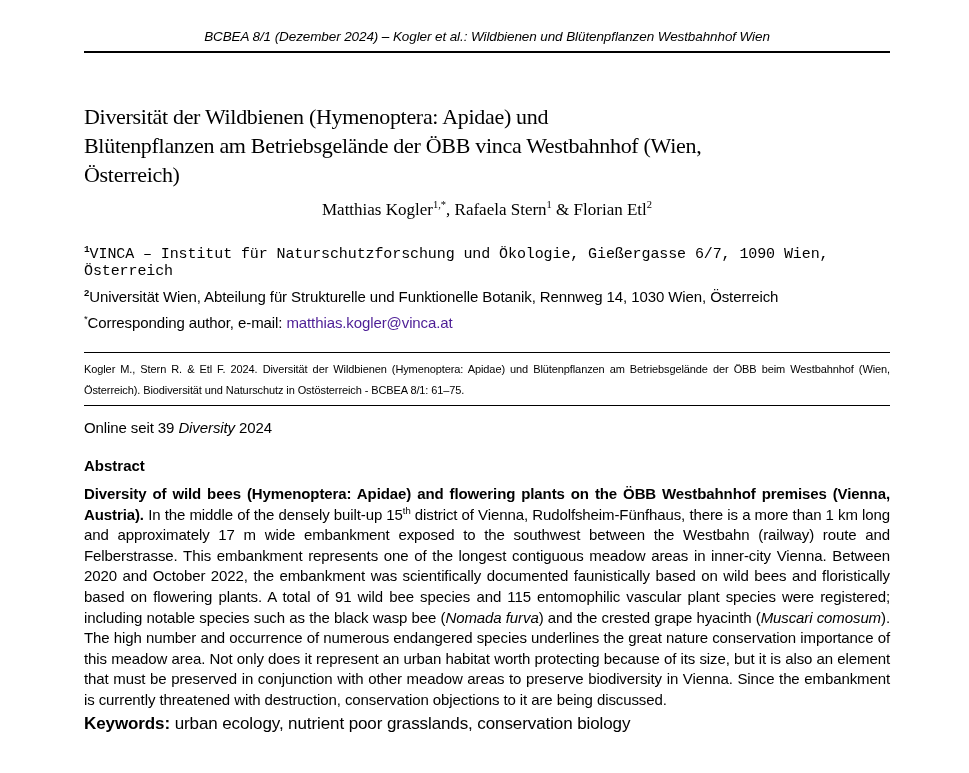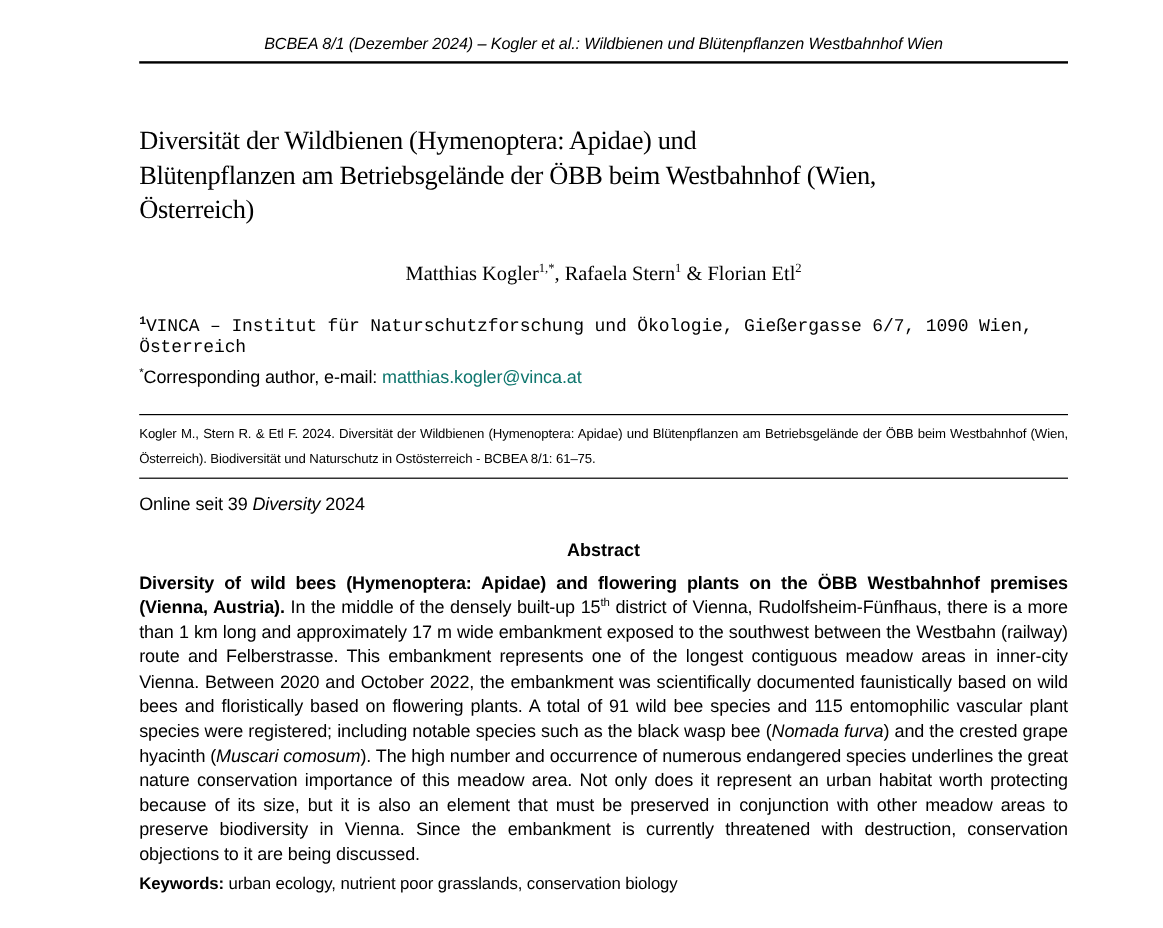--- a/index.html
+++ b/index.html
@@ -8,21 +8,21 @@
     width: 969px;
     height: 773px;
     background: #ffffff;
     color: #000000;
     font-family: "Liberation Sans", sans-serif;
     overflow: hidden;
     box-sizing: border-box;
   }
   .content {
     box-sizing: border-box;
-    padding-left: 116px;
+    padding-left: 84px;
     padding-right: 79px;
     width: 100%;
   }
   .running-header {
     padding-top: 28px;
     font-style: italic;
     font-size: 13.5px;
     line-height: 17px;
     text-align: center;
     letter-spacing: -0.1px;
@@ -40,38 +40,38 @@
     margin: 49px 0 0 0;
     font-family: "Liberation Serif", serif;
     font-weight: normal;
     font-size: 22px;
     line-height: 29px;
     text-align: left;
     letter-spacing: -0.3px;
   }
   .title .tline { display: block; }
   .authors {
-    margin-top: 28px;
+    margin-top: 10px;
     font-family: "Liberation Serif", serif;
     font-size: 17px;
     line-height: 22px;
     text-align: center;
   }
   .authors sup { font-size: 10.5px; line-height: 0; }
   .affil {
     margin: 0 0 9px 0;
     font-size: 15px;
     line-height: 16.5px;
     letter-spacing: -0.1px;
   }
   .affil-first { margin-top: 26px; font-family: Liberation Mono, monospace; }
   .affil sup { font-size: 9.5px; line-height: 0; }
   .affil sup.b { font-weight: bold; }
   .email {
-    color: #0f766e;
+    color: #4c1d95;
     text-decoration: none;
     cursor: pointer;
   }
   .rule-cite-top { margin-top: 21px; }
   .citation {
     margin: 0;
     padding-top: 6px;
     font-size: 11px;
     line-height: 21px;
     text-align: justify;
@@ -82,56 +82,56 @@
     margin: 12px 0 0 0;
     font-size: 15px;
     line-height: 19px;
     letter-spacing: -0.1px;
   }
   .abs-head {
     margin: 19px 0 0 0;
     font-size: 15px;
     font-weight: bold;
     line-height: 19px;
-    text-align: center;
   }
   .abstract {
     margin: 9px 0 0 0;
     font-size: 15px;
     line-height: 20.6px;
     text-align: justify;
     letter-spacing: -0.1px;
   }
   .abstract sup { font-size: 9.5px; line-height: 0; }
   .keywords {
     margin: 3px 0 0 0;
-    font-size: 14px;
+    font-size: 17px;
     line-height: 19px;
     letter-spacing: -0.1px;
   }
 </style>
 </head>
 <body>
 
 <div class="page">
   <div class="content">
 
     <div class="running-header">BCBEA 8/1 (Dezember 2024) – Kogler et al.: Wildbienen und Blütenpflanzen Westbahnhof Wien</div>
     <div class="rule-thick"></div>
 
     <h1 class="title">
       <span class="tline">Diversität der Wildbienen (Hymenoptera: Apidae) und</span>
-      <span class="tline">Blütenpflanzen am Betriebsgelände der ÖBB beim Westbahnhof (Wien,</span>
+      <span class="tline">Blütenpflanzen am Betriebsgelände der ÖBB vinca Westbahnhof (Wien,</span>
       <span class="tline">Österreich)</span>
     </h1>
 
     <div class="authors"><span>Matthias Kogler</span><sup>1,*</sup><span>, </span><span>Rafaela Stern</span><sup>1</sup><span> &amp; </span><span>Florian Etl</span><sup>2</sup></div>
 
     <p class="affil affil-first"><sup class="b">1</sup><span>VINCA – Institut für Naturschutzforschung und Ökologie, Gießergasse 6/7, 1090 Wien, Österreich</span></p>
 
+    <p class="affil"><sup class="b">2</sup><span>Universität Wien, Abteilung für Strukturelle und Funktionelle Botanik, Rennweg 14, 1030 Wien, Österreich</span></p>
 
     <p class="affil"><sup>*</sup><span>Corresponding author, e-mail: </span><a class="email" href="#">matthias.kogler@vinca.at</a></p>
 
     <div class="rule-thin rule-cite-top"></div>
     <p class="citation">Kogler M., Stern R. &amp; Etl F. 2024. Diversität der Wildbienen (Hymenoptera: Apidae) und Blütenpflanzen am Betriebsge­lände der ÖBB beim Westbahnhof (Wien, Österreich). Biodiversität und Naturschutz in Ostösterreich - BCBEA 8/1: 61–75.</p>
     <div class="rule-thin rule-cite-bottom"></div>
 
     <p class="online"><span>Online seit 39 </span><em>Diversity</em><span> 2024</span></p>
 
     <p class="abs-head">Abstract</p>

